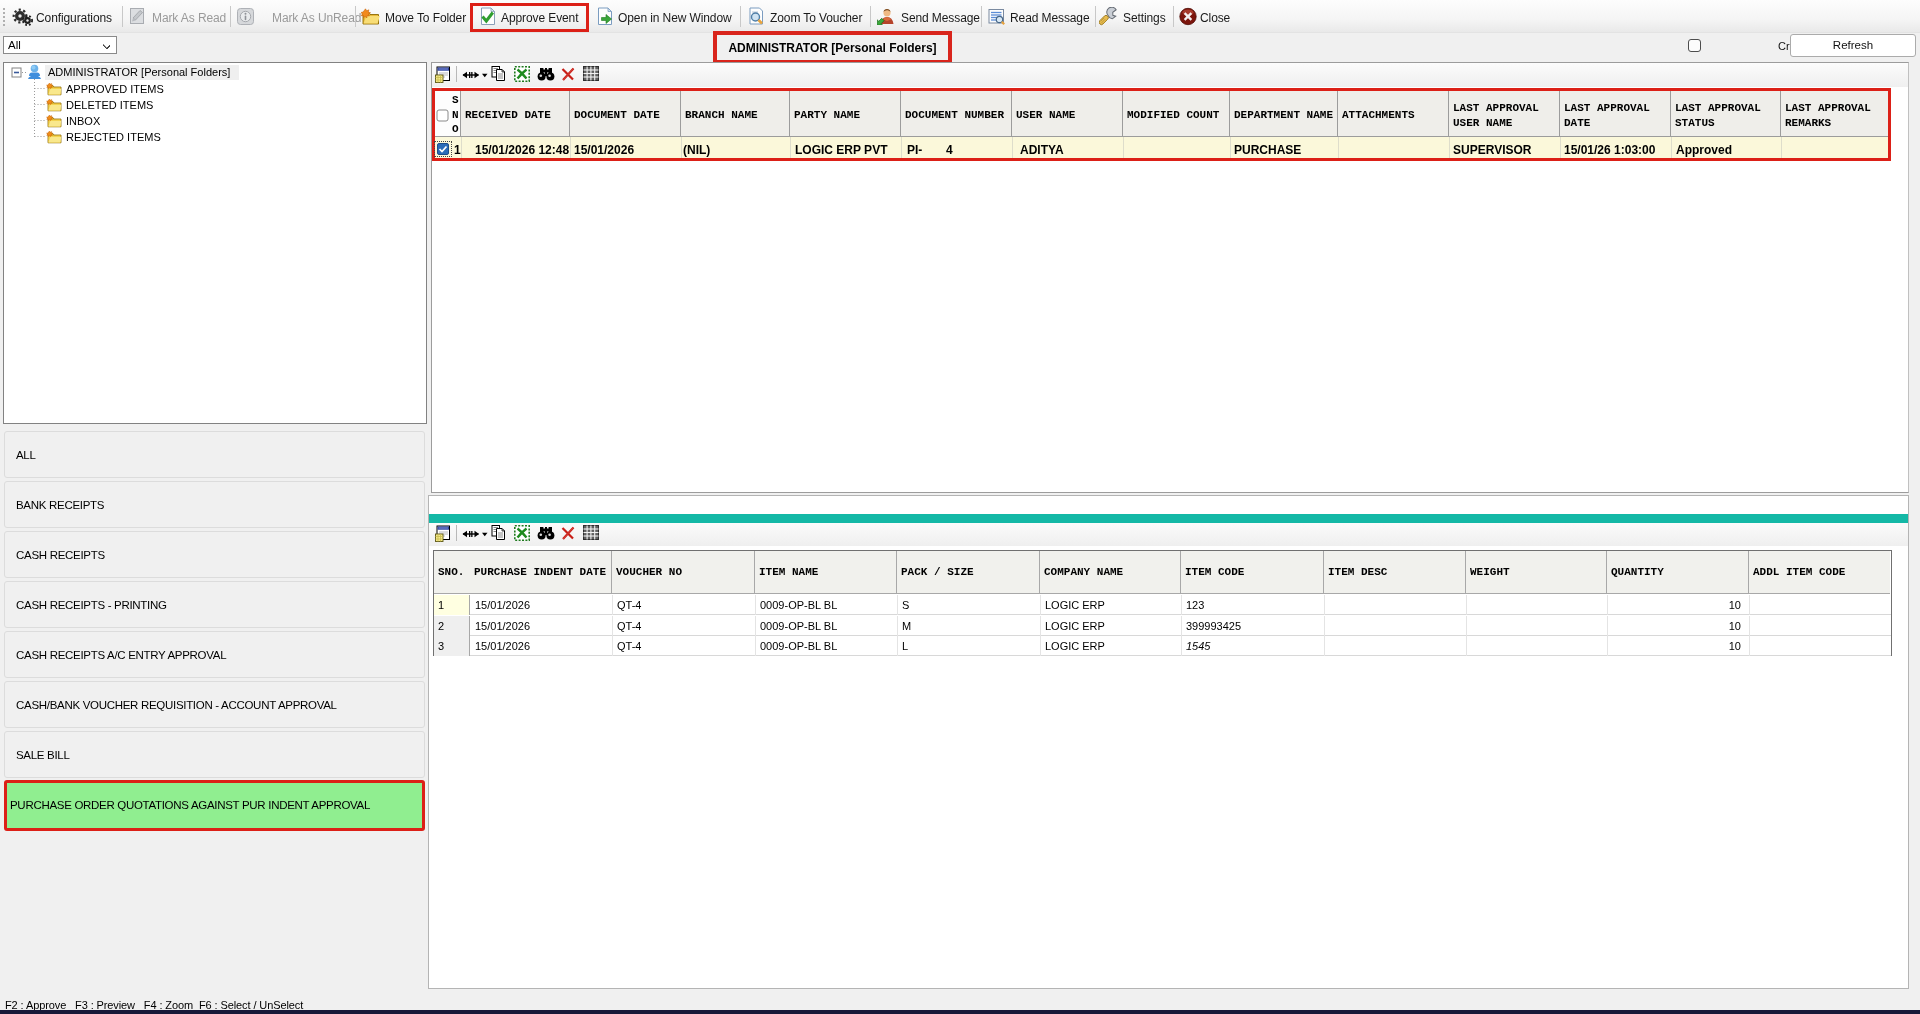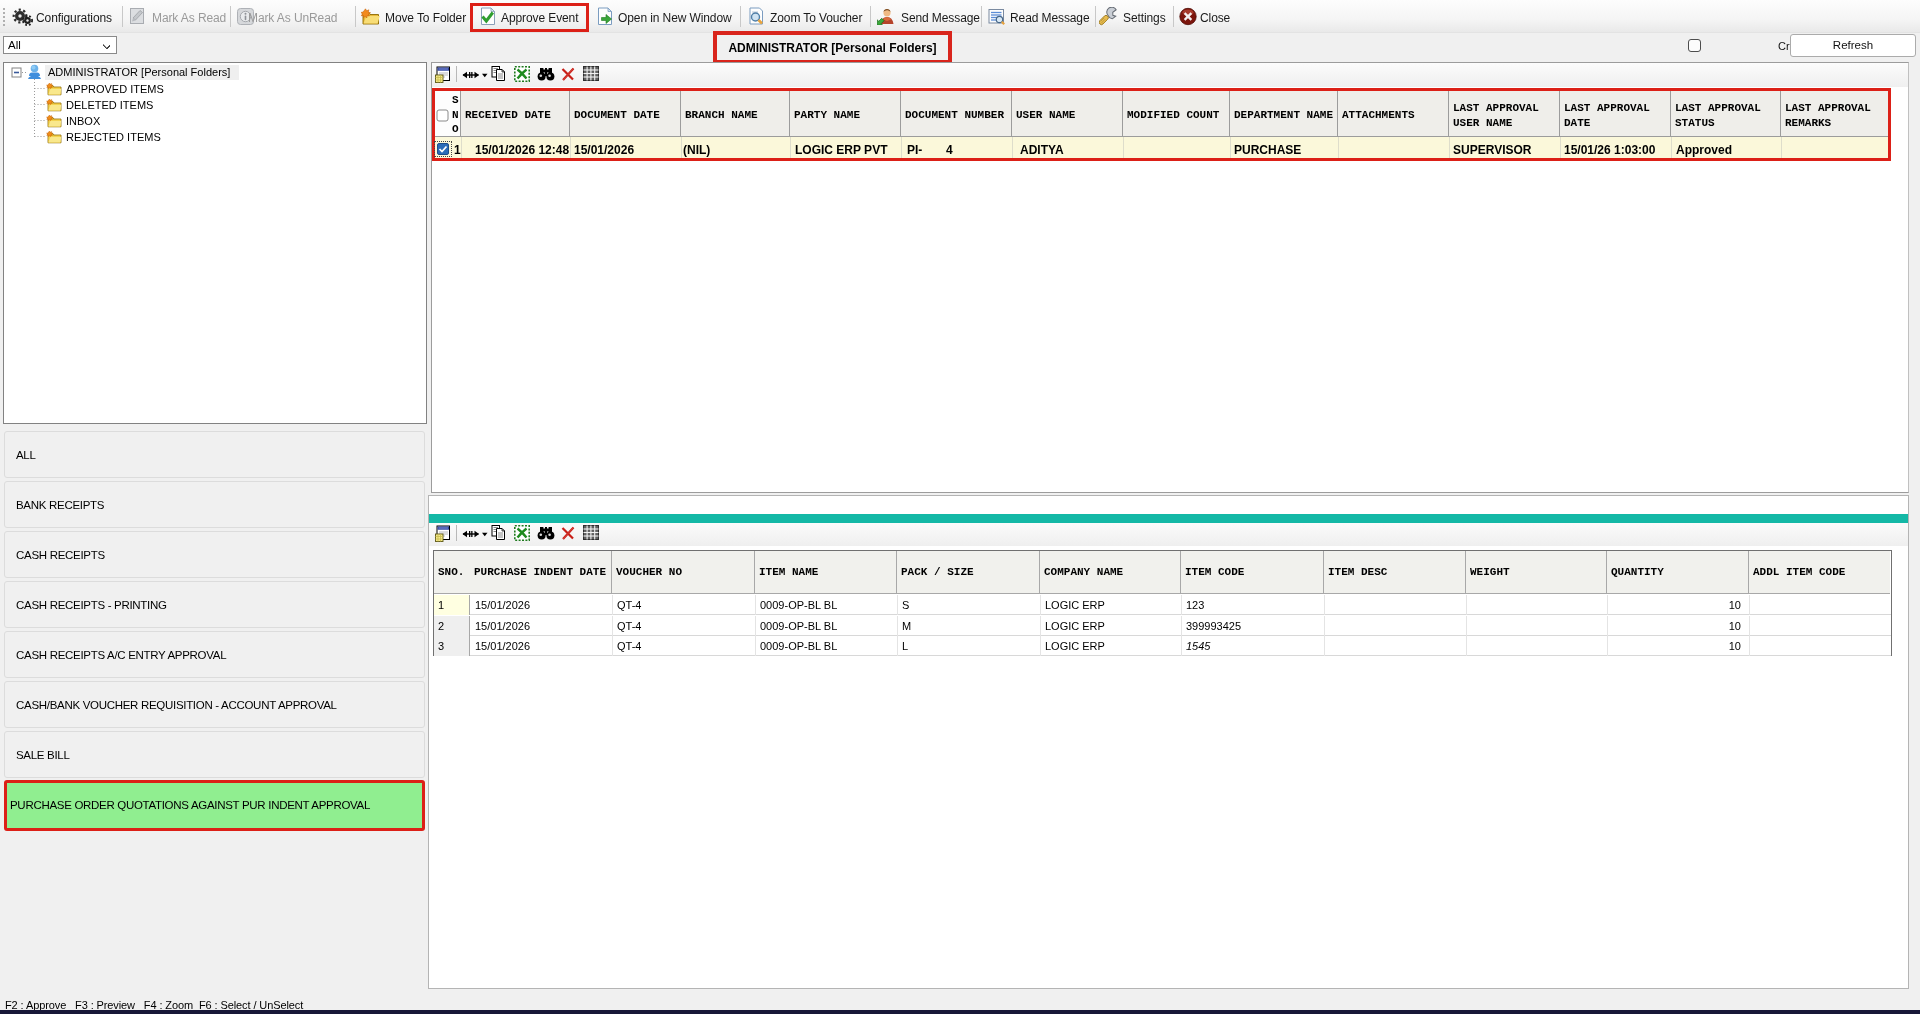--- a/index.html
+++ b/index.html
@@ -96,21 +96,21 @@
       <path d="M5 11 l-1 3.5 3.5 -1 z" fill="#b8bbc0"></path>
     </svg>
 <div class="tbtxt dis" style="left:152px;">Mark As Read</div>
 <div class="tbsep" style="left:230px;"></div>
 <svg class="tbico" style="left:236px; top:7px;" width="19" height="19" viewBox="0 0 19 19">
       <rect x="1.5" y="1.5" width="16" height="16" rx="3" fill="#d6d8db" stroke="#aeb1b6"></rect>
       <circle cx="9.5" cy="9.5" r="5.2" fill="#e9ebed" stroke="#a5a8ad"></circle>
       <circle cx="9.5" cy="6.8" r="1" fill="#8f9298"></circle>
       <rect x="8.7" y="8.6" width="1.6" height="4.6" rx="0.8" fill="#8f9298"></rect>
     </svg>
-<div class="tbtxt dis" style="left:248px;">Mark As UnRead</div>
+<div class="tbtxt dis" style="left:272px;">Mark As UnRead</div>
 <div class="tbsep" style="left:355px;"></div>
 <svg class="tbico" style="left:361px; top:8px;" width="19" height="17" viewBox="0 0 19 17">
       <path d="M2 4.5 h5.5 l1.5 2 h8.5 v9.5 h-15.5 z" fill="#e8b93a" stroke="#8d6a00" stroke-width="0.9"></path>
       <path d="M2.5 15.5 l2.8 -7.5 h13.5 l-2.2 7.5 z" fill="#f8dd76"></path>
       <path d="M4.5 0.8 l1.2 2 2.2-1 -.6 2.3 2.3.7 -2.2 1.2 1 2 -2.3-.3 -.3 2.3 -1.6-1.7 -1.7 1.5 -.1-2.3 -2.3.2 1.5-1.8 -1.8-1.4 2.3-.5 z" fill="#f28a1e" stroke="#c05c00" stroke-width="0.5"></path>
     </svg>
 <div class="tbtxt" style="left:385px;">Move To Folder</div>
 <div style="position:absolute; left:470px; top:3px; width:119px; height:29px; border:3px solid #dc2017;"></div>
 <svg class="tbico" style="left:478px; top:7px;" width="17" height="18" viewBox="0 0 17 18">
       <path d="M3.5 1 h9.5 l3.5 3.5 v13 h-13 z" fill="#fefefe" stroke="#8aa0b8"></path>

